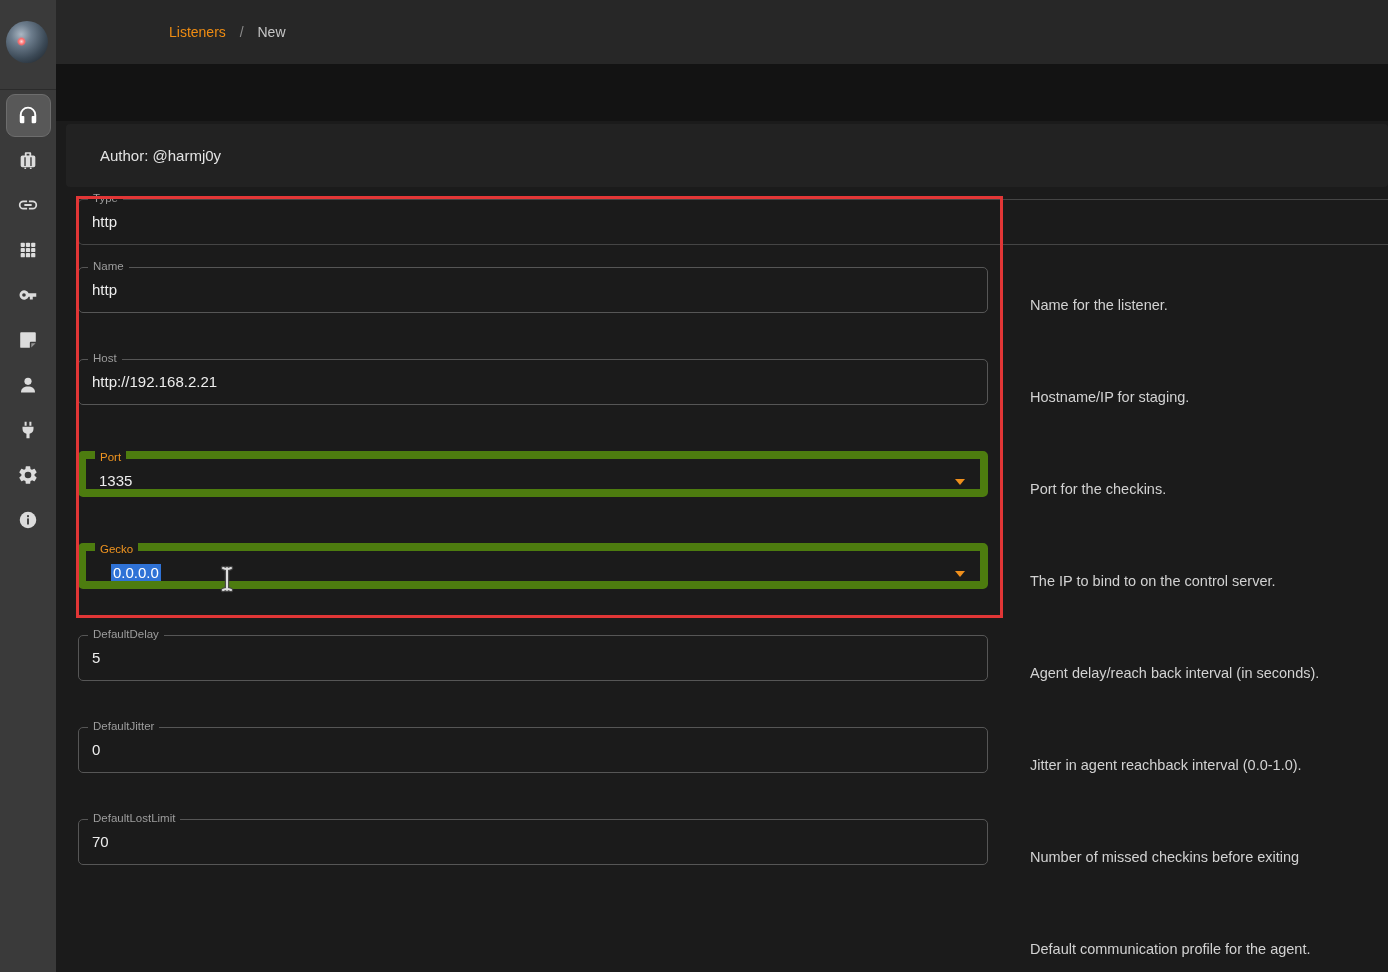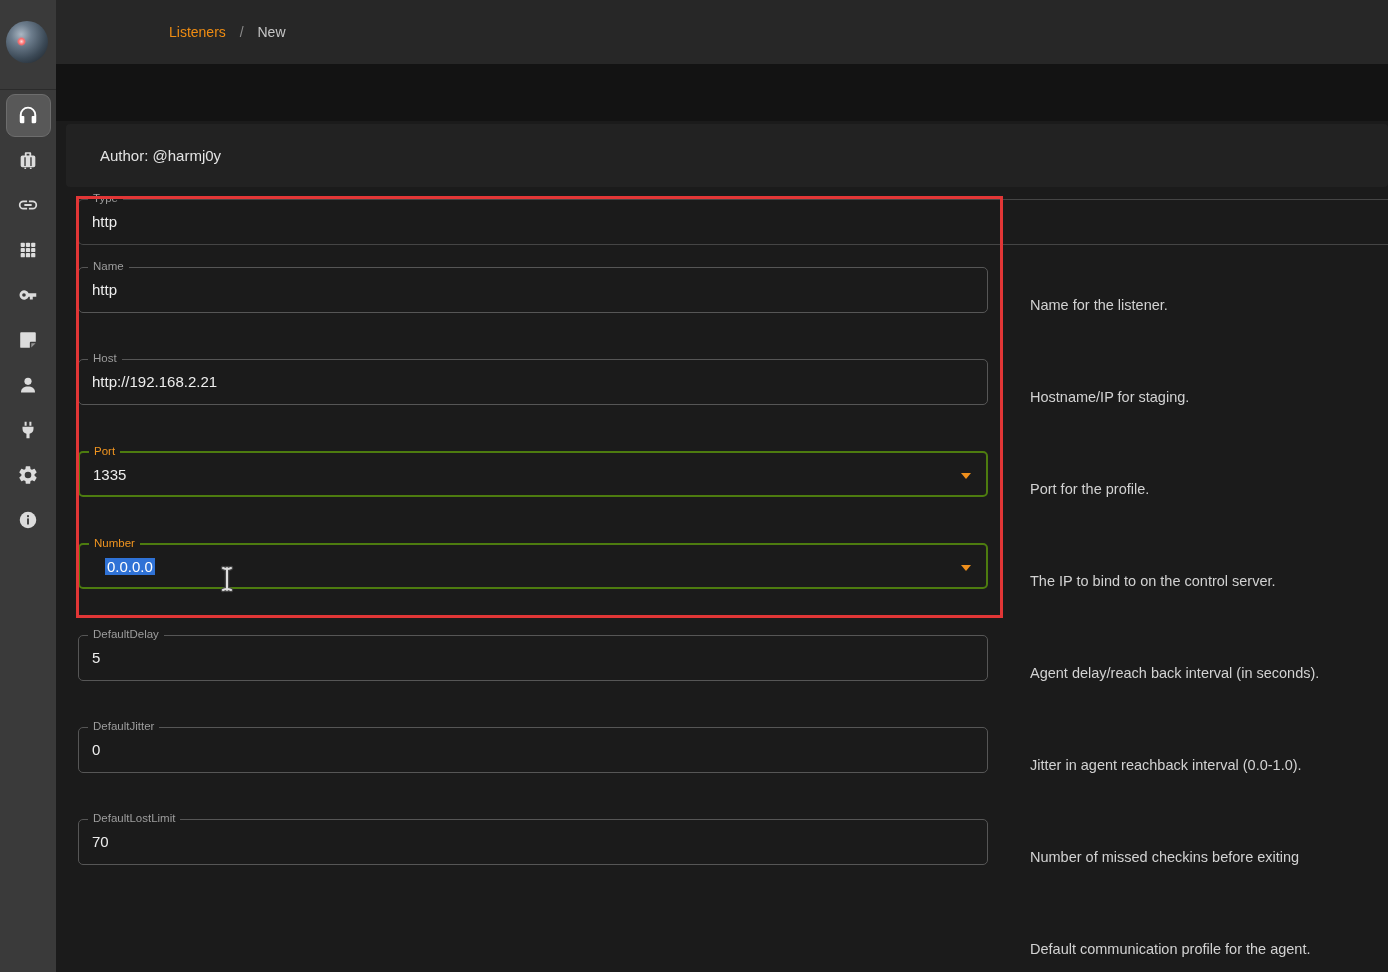--- a/index.html
+++ b/index.html
@@ -30,21 +30,21 @@
   .nav-item.active::before { content:""; position:absolute; left:6px; top:2px; width:43px; height:41px;
           background:#585858; border:1px solid #6d6d6d; border-radius:9px; }
   .nav-item.active svg { position:relative; fill:#ffffff; }
 
   
   .row   { position:absolute; left:0; right:0; height:46px;padding-left:28px; }
   .field { position:absolute; left:78px; width:910px; height:46px; border:1px solid #565656; border-radius:5px; background:transparent; }
   .field-label { position:absolute; top:-8px; left:9px; padding:0 5px; background:#1b1b1b; font-size:11.5px; color:#9d9d9d; white-space:nowrap; }
   .field-value { padding:13px 40px 0 13px; font-size:15px; color:#ededed; white-space:nowrap; overflow:hidden; }
   .row-type .field { width:1314px; border-color:#454545; border-radius:5px 0 0 5px; border-right:none; }
-  .row-orange .field { border:2px solid #4d7c0f; }
+  .row-orange .field { border:8px solid #4d7c0f; }
   .row-orange .field-label { color:#ef9420; }
   .caret { position:absolute; right:15px; top:20px; width:0; height:0;
            border-left:5px solid transparent; border-right:5px solid transparent; border-top:6px solid #ef8f1c; }
   .desc { position:absolute; left:1030px; top:14px; font-size:14.5px; color:#d2d2d2; white-space:nowrap;margin-top:16px; }
   .sel  { background:#2f72d6; color:#ffffff; padding:0 2px;margin-left:12px; }
 
   
   .annotation { position:absolute; left:76px; top:196px; width:927px; height:422px;
                 border:3px solid #e23636; z-index:50; pointer-events:none; }
   .ibeam { position:absolute; left:219px; top:564px; z-index:60; pointer-events:none; }
@@ -165,26 +165,26 @@
     </div>
     <div class="desc">Hostname/IP for staging.</div>
   </div>
 
   <div class="row row-orange" style="top:451px">
     <div class="field">
       <span class="field-label">Port</span>
       <div class="field-value">1335</div>
       <span class="caret"></span>
     </div>
-    <div class="desc">Port for the profile.</div>
+    <div class="desc">Port for the checkins.</div>
   </div>
 
   <div class="row row-orange" style="top:543px">
     <div class="field">
-      <span class="field-label">Number</span>
+      <span class="field-label">Gecko</span>
       <div class="field-value"><span class="sel">0.0.0.0</span></div>
       <span class="caret"></span>
     </div>
     <div class="desc">The IP to bind to on the control server.</div>
   </div>
 
   <div class="row" style="top:635px">
     <div class="field">
       <span class="field-label">DefaultDelay</span>
       <div class="field-value">5</div>

